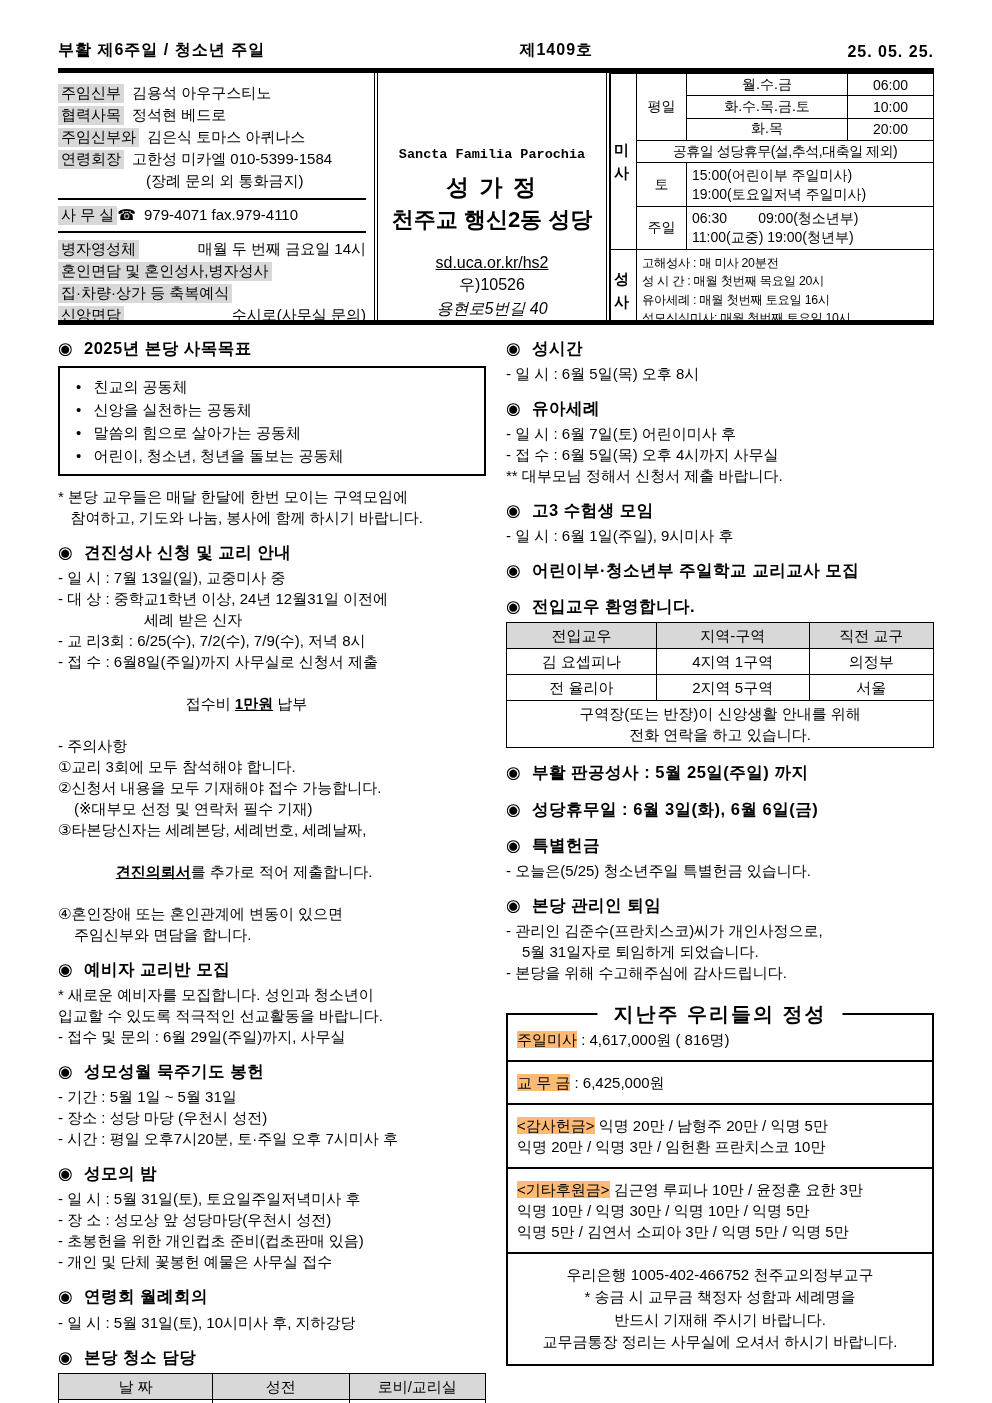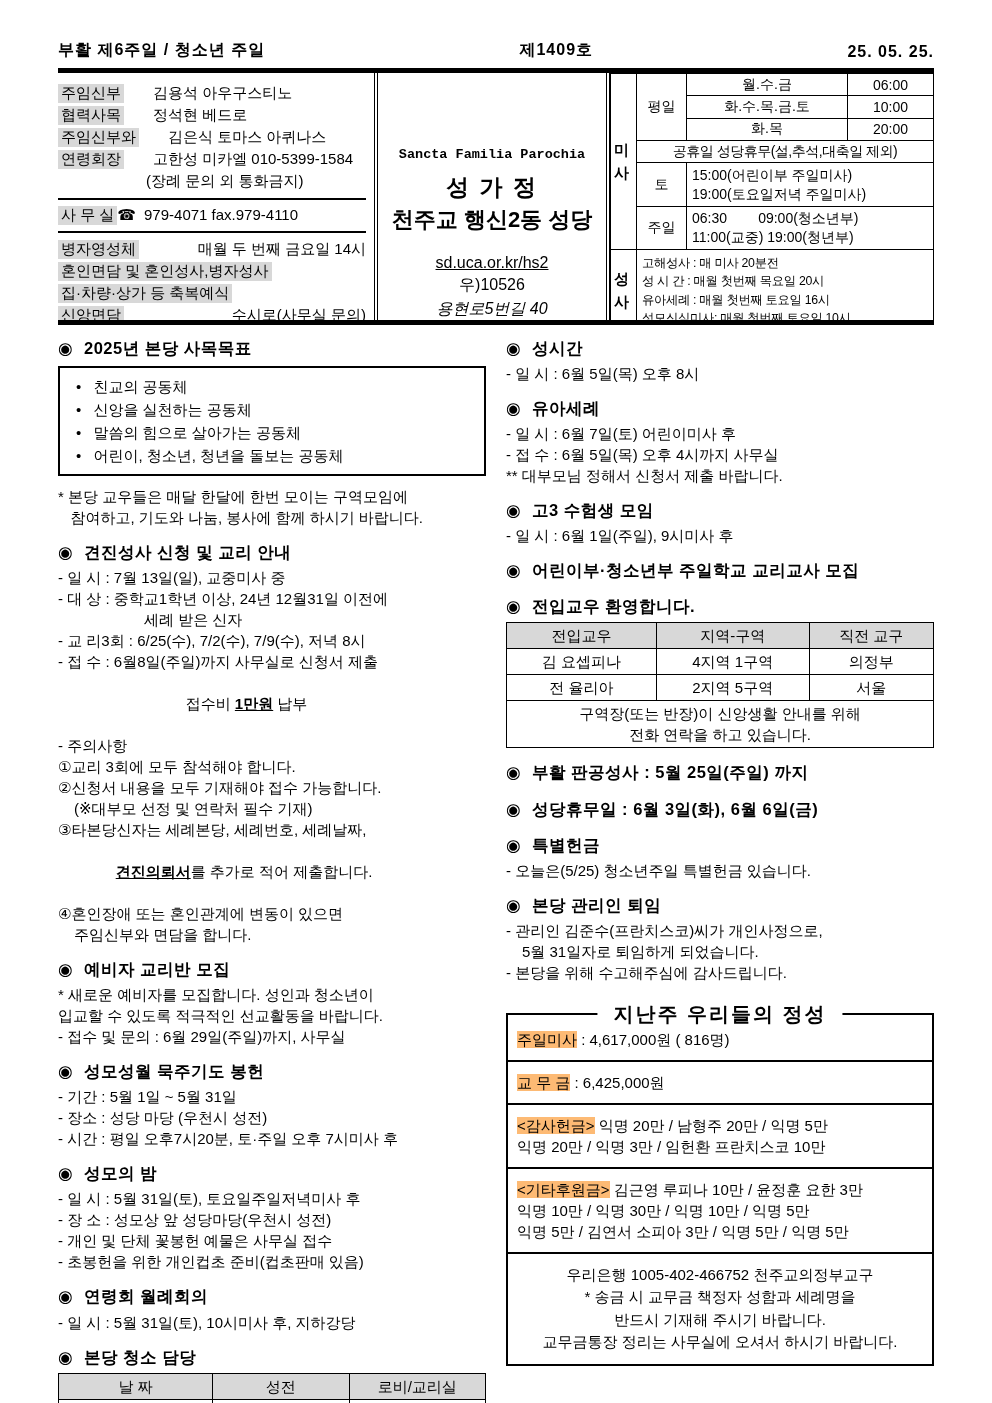--- a/index.html
+++ b/index.html
@@ -15,21 +15,21 @@
   .page-header { display:flex; justify-content:space-between; align-items:flex-end;
     font-weight:bold; font-size:16px; letter-spacing:1px; padding-bottom:7px;
     border-bottom:5px solid #000; }
 
   
   .info-grid { display:grid; grid-template-columns:320px 232px 1fr;
     border-bottom:5px solid #000; height:252px; overflow:hidden; }
   .info-left { padding:8px 8px 4px 0; font-size:15px; border-right:4px double #000; }
   .irow { display:flex; align-items:baseline; margin:3px 0; }
   .chip { background:#d8d8d8; font-weight:normal; padding:0 3px; white-space:nowrap; }
-  .irow .val { margin-left:29px; white-space:nowrap; }
+  .irow .val { margin-left:8px; white-space:nowrap; }
   .staff-note { padding-left:88px; margin:1px 0 4px 0; }
   .office-row { border-top:2px solid #000; border-bottom:2px solid #000;
     margin:7px 0; padding:6px 0; display:flex; align-items:baseline; }
   .svc-row { display:flex; justify-content:space-between; align-items:baseline; margin:3px 0; }
   .info-center { border-right:4px double #000; text-align:center;
     display:flex; flex-direction:column; justify-content:flex-end;
     padding:0 4px 12px 4px; }
   .latin { font-weight:bold; font-size:13.5px; margin-bottom:10px; font-family:"Liberation Mono","DejaVu Sans Mono",monospace; }
   .church-name { font-weight:bold; font-size:23px; letter-spacing:2px; }
   .church-sub { font-weight:bold; font-size:22px; margin-top:2px; white-space:nowrap; }
@@ -262,22 +262,22 @@
         <div class="line">- 시간 : 평일 오후7시20분, 토·주일 오후 7시미사 후</div>
       </div>
 
       <div class="sec">
         <div class="sec-title">
           <span class="bullet">◉</span>
           <span>성모의 밤</span>
         </div>
         <div class="line">- 일 시 : 5월 31일(토), 토요일주일저녁미사 후</div>
         <div class="line">- 장 소 : 성모상 앞 성당마당(우천시 성전)</div>
+        <div class="line">- 초봉헌을 위한 개인컵초 준비(컵초판매 있음)</div>
         <div class="line">- 개인 및 단체 꽃봉헌 예물은 사무실 접수</div>
-        <div class="line">- 초봉헌을 위한 개인컵초 준비(컵초판매 있음)</div>
       </div>
 
       <div class="sec">
         <div class="sec-title">
           <span class="bullet">◉</span>
           <span>연령회 월례회의</span>
         </div>
         <div class="line">- 일 시 : 5월 31일(토), 10시미사 후, 지하강당</div>
       </div>
 

